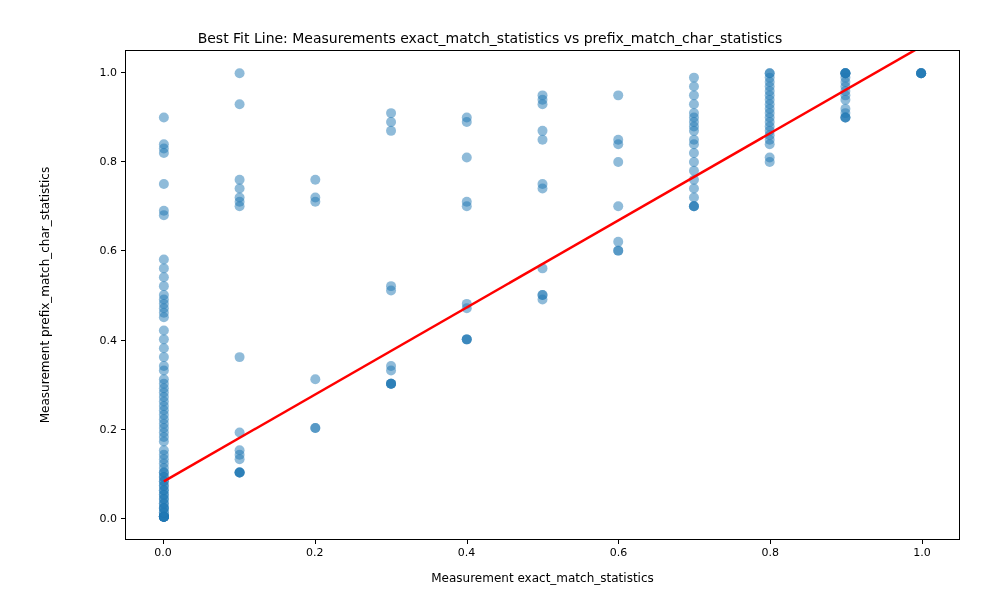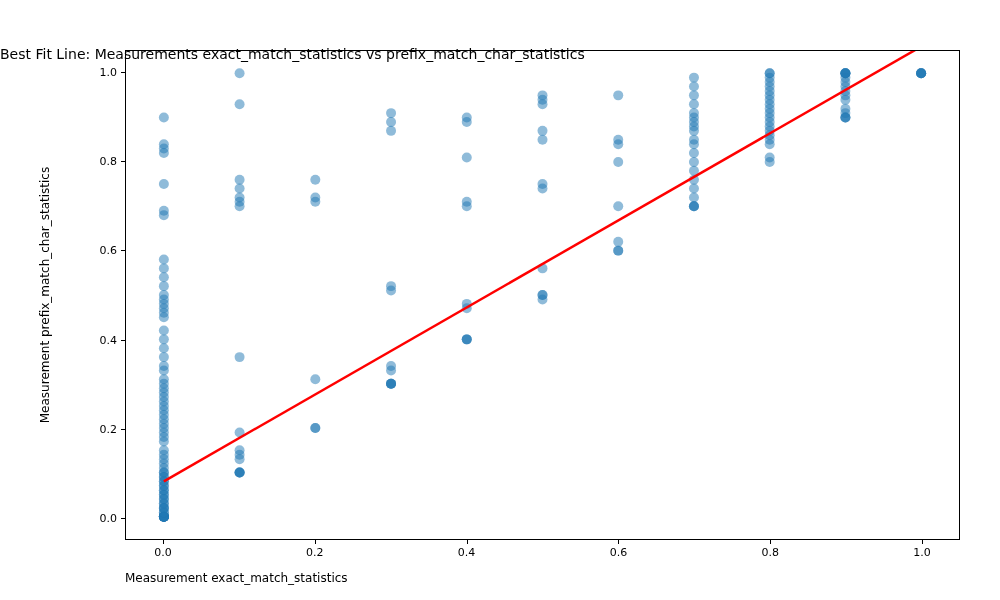--- a/index.html
+++ b/index.html
@@ -17,31 +17,30 @@
       top: 50px;
       width: 835px;
       height: 490px;
       border: 1px solid #000;
     }
     .title {
       position: absolute;
       top: 30px;
       left: 0;
       width: 980px;
-      text-align: left;
+      text-align: center;
       font-size: 14px;
       color: #000;
-      margin-top: 16px;
     }
     .xlabel {
       position: absolute;
       bottom: 15px;
       left: 125px;
       width: 835px;
-      text-align: left;
+      text-align: center;
       font-size: 12px;
       color: #000;
     }
     .ylabel {
       position: absolute;
       left: 35px;
       top: 50px;
       height: 490px;
       width: 20px;
       display: flex;

